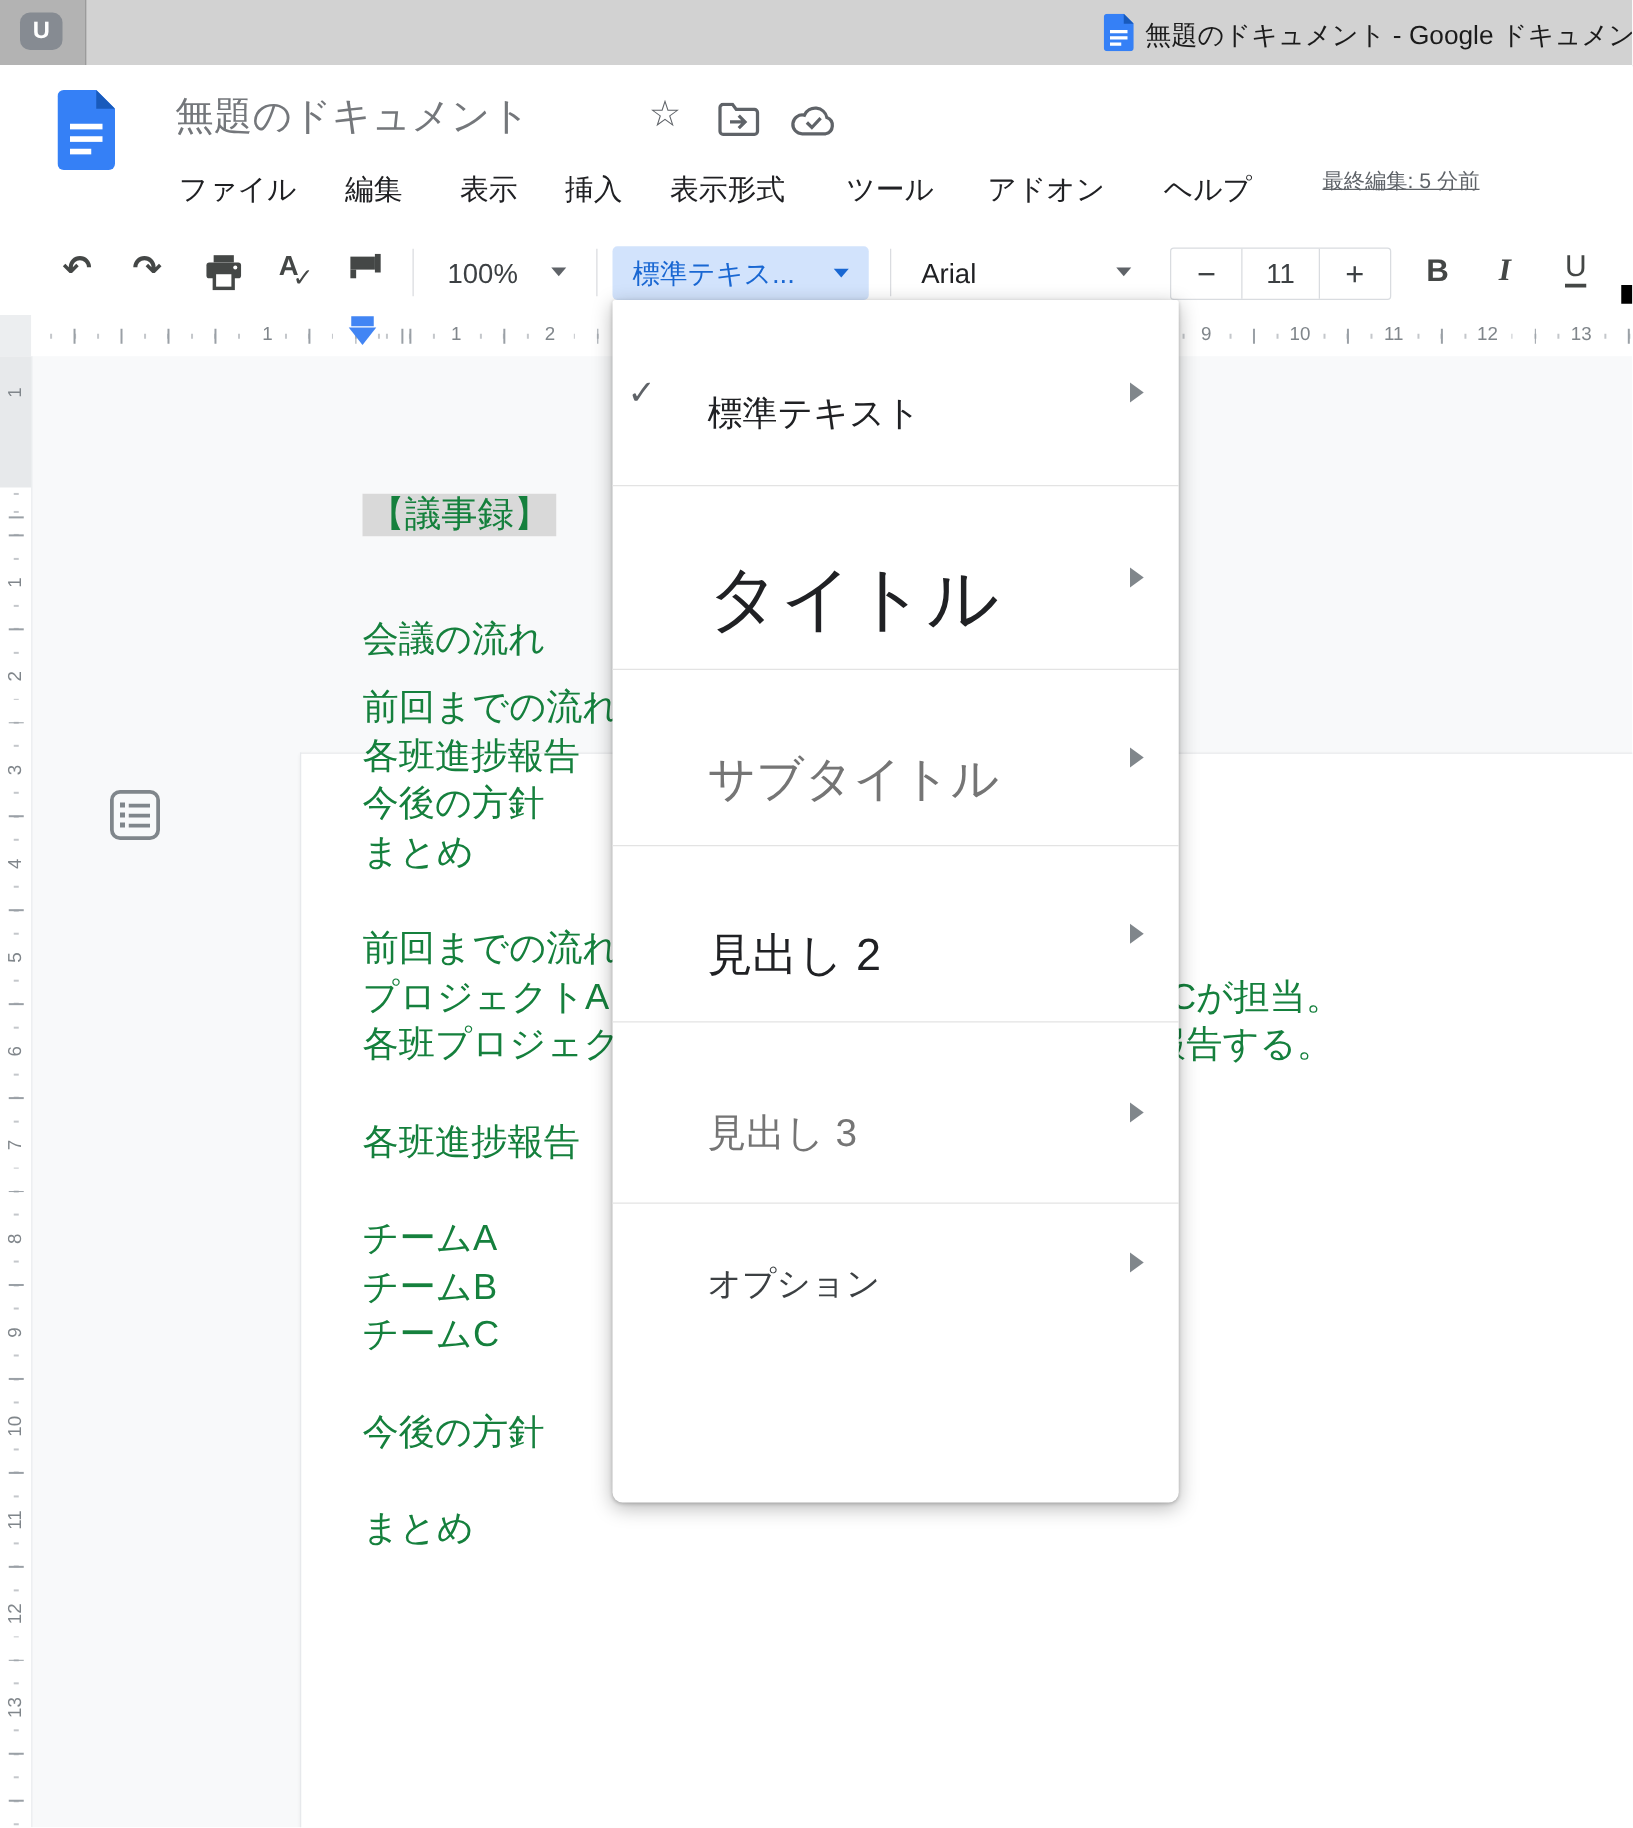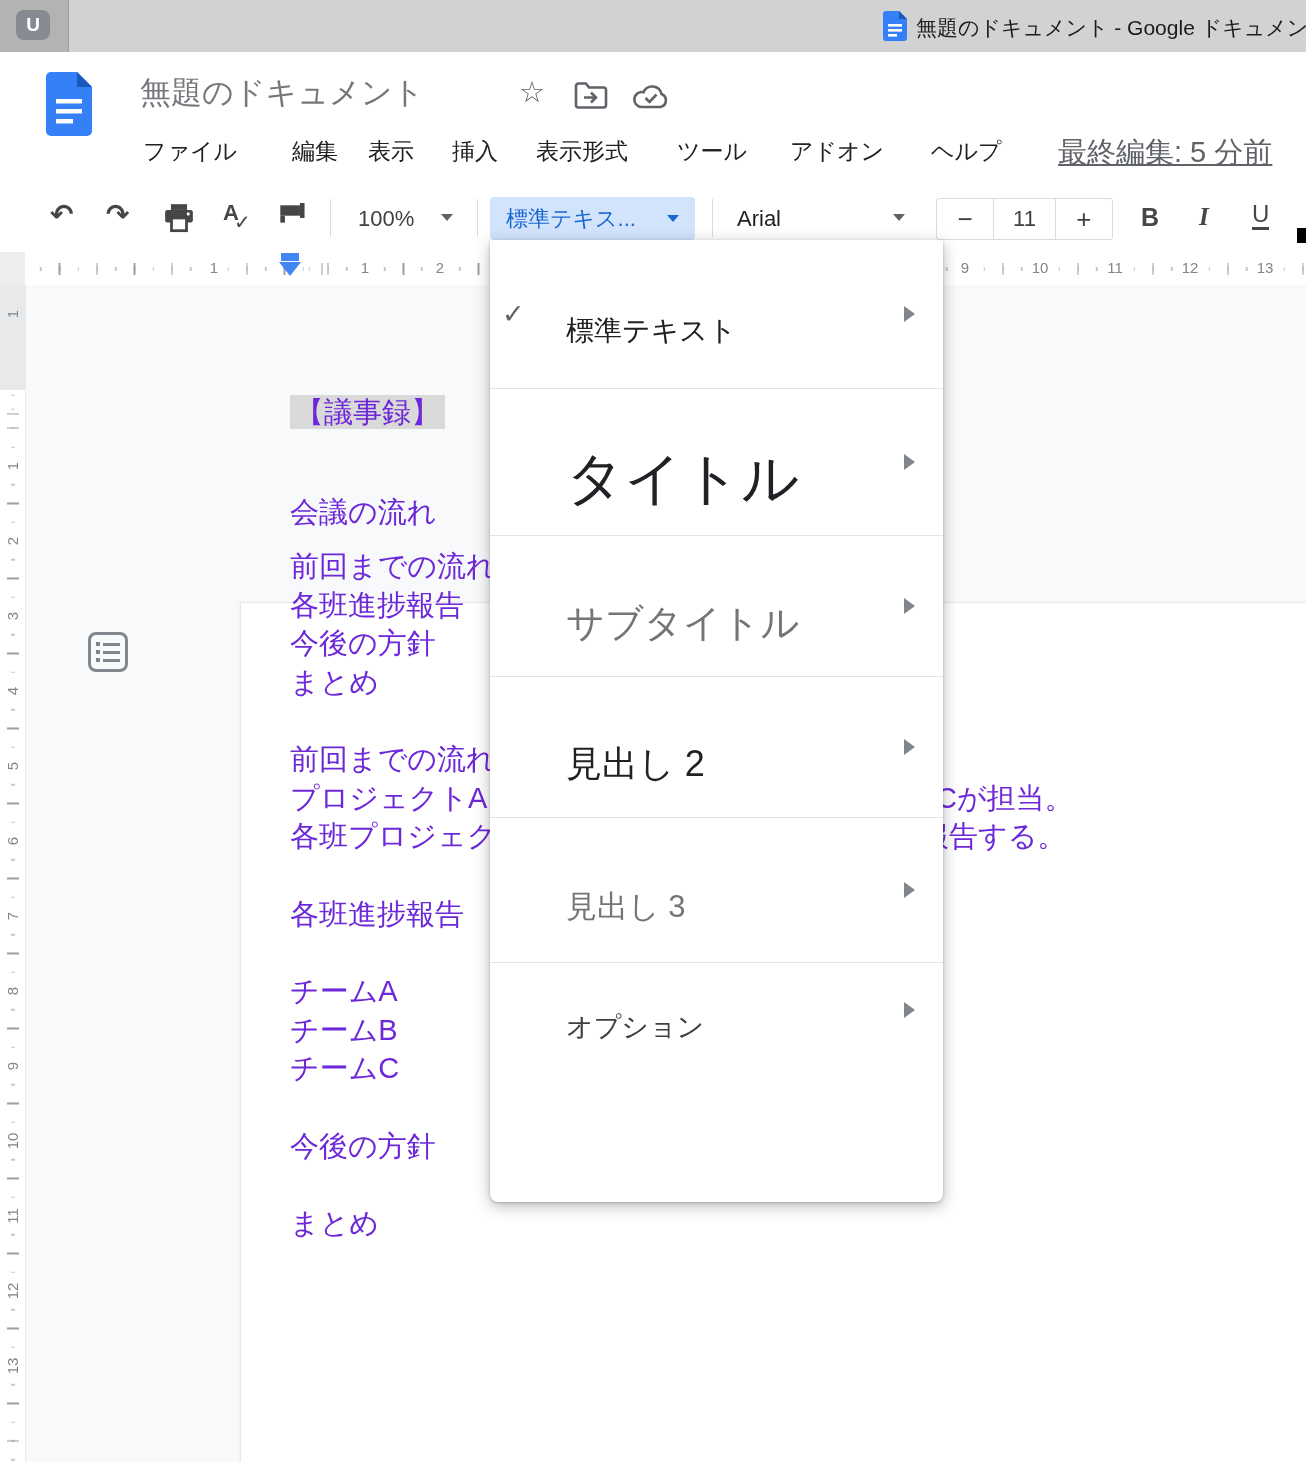--- a/index.html
+++ b/index.html
@@ -15,21 +15,21 @@
   .favicon{left:883px;top:11px;}
   .tab-title{left:916px;top:14px;width:390px;height:26px;font-size:21px;color:#1b1b1b;
     white-space:nowrap;overflow:hidden;}
 
   
   .header{left:0;top:52px;width:1306px;height:133px;background:#fff;}
   .doc-logo{left:46px;top:20px;}
   .doc-title{left:140px;top:20px;font-size:31px;color:#74777b;white-space:nowrap;}
   .hdr-icon{top:26px;color:#5f6368;font-size:29px;line-height:29px;}
   .menubar-item{top:84px;font-size:23px;color:#202124;white-space:nowrap;cursor:default;}
-  .last-edit{left:1058px;top:81px;font-size:29px;color:#5f6368;text-decoration:underline;white-space:nowrap;}
+  .last-edit{left:1058px;top:81px;font-size:17px;color:#5f6368;text-decoration:underline;white-space:nowrap;}
 
   
   .toolbar{left:0;top:185px;width:1306px;height:67px;background:#fff;}
   .tbtn{display:flex;align-items:center;justify-content:center;color:#444746;}
   .glyph-btn{font-size:28px;font-weight:bold;line-height:28px;}
   .vsep{width:1px;height:38px;background:#dadce0;top:14px;}
   .zoom-text{font-size:22px;color:#3c4043;}
   .caret{width:0;height:0;border-left:6px solid transparent;border-right:6px solid transparent;
     border-top:7px solid #5f6368;}
   .caret.blue{border-top-color:#1967d2;}
@@ -79,21 +79,21 @@
   .canvas{left:25px;top:285px;width:1281px;height:1177px;background:#f8f9fa;}
   .page{left:215px;top:317px;width:1095px;height:1145px;background:#fff;
     border:1px solid #e7e9ec;border-right:none;box-shadow:0 1px 3px rgba(0,0,0,0.06);}
   .outline-toggle{left:63px;top:347px;width:40px;height:40px;border:3px solid #80868b;border-radius:8px;
     box-sizing:border-box;display:flex;flex-direction:column;justify-content:center;gap:4px;padding:5px;background:#f8f9fa;}
   .outline-row{display:flex;align-items:center;gap:3px;}
   .outline-dot{width:4px;height:4px;background:#80868b;}
   .outline-bar{flex:1;height:3px;background:#80868b;}
 
   
-  .dline{position:absolute;left:290px;height:38px;line-height:38px;font-size:29px;color:#6d28d9;
+  .dline{position:absolute;left:290px;height:38px;line-height:38px;font-size:29px;color:#15803d;
     white-space:nowrap;z-index:1;}
   .dline .hl{background:#d9d9d9;padding:1px 5px;}
 
   
   .style-menu{left:490px;top:240px;width:453px;height:962px;background:#fff;z-index:50;
     border-radius:2px 2px 8px 8px;box-shadow:0 4px 16px rgba(0,0,0,0.28),0 1px 3px rgba(0,0,0,0.2);}
   .mrow{position:relative;display:flex;align-items:center;width:100%;box-sizing:border-box;padding-left:76px;}
   .mrow + .mrow{border-top:1px solid #e3e3e3;}
   .check{position:absolute;left:12px;font-size:27px;color:#5f6368;}
   .subarrow{position:absolute;right:28px;width:0;height:0;
@@ -149,21 +149,21 @@
       </svg>
     </div>
     <div class="abs" style="left:632px;top:32px;">
       <svg class="ic" width="38" height="26" viewBox="0 0 38 26">
         <path d="M10 23 a7.5 7.5 0 1 1 1.5-14.8 A9.5 9.5 0 0 1 29.5 10 a6.8 6.8 0 0 1-1 13 Z" fill="none" stroke="#5f6368" stroke-width="2.6"></path>
         <path d="M13.5 14 l4 4 7-7.5" fill="none" stroke="#5f6368" stroke-width="2.6"></path>
       </svg>
     </div>
 
     <div class="abs menubar-item" style="left:143px;">ファイル</div>
-    <div class="abs menubar-item" style="left:292px;">編集</div>
+    <div class="abs menubar-item" style="left:276px;">編集</div>
     <div class="abs menubar-item" style="left:368px;">表示</div>
     <div class="abs menubar-item" style="left:452px;">挿入</div>
     <div class="abs menubar-item" style="left:536px;">表示形式</div>
     <div class="abs menubar-item" style="left:677px;">ツール</div>
     <div class="abs menubar-item" style="left:790px;">アドオン</div>
     <div class="abs menubar-item" style="left:931px;">ヘルプ</div>
     <div class="abs last-edit">最終編集: 5 分前</div>
   </div>
 
   <div class="abs toolbar">

